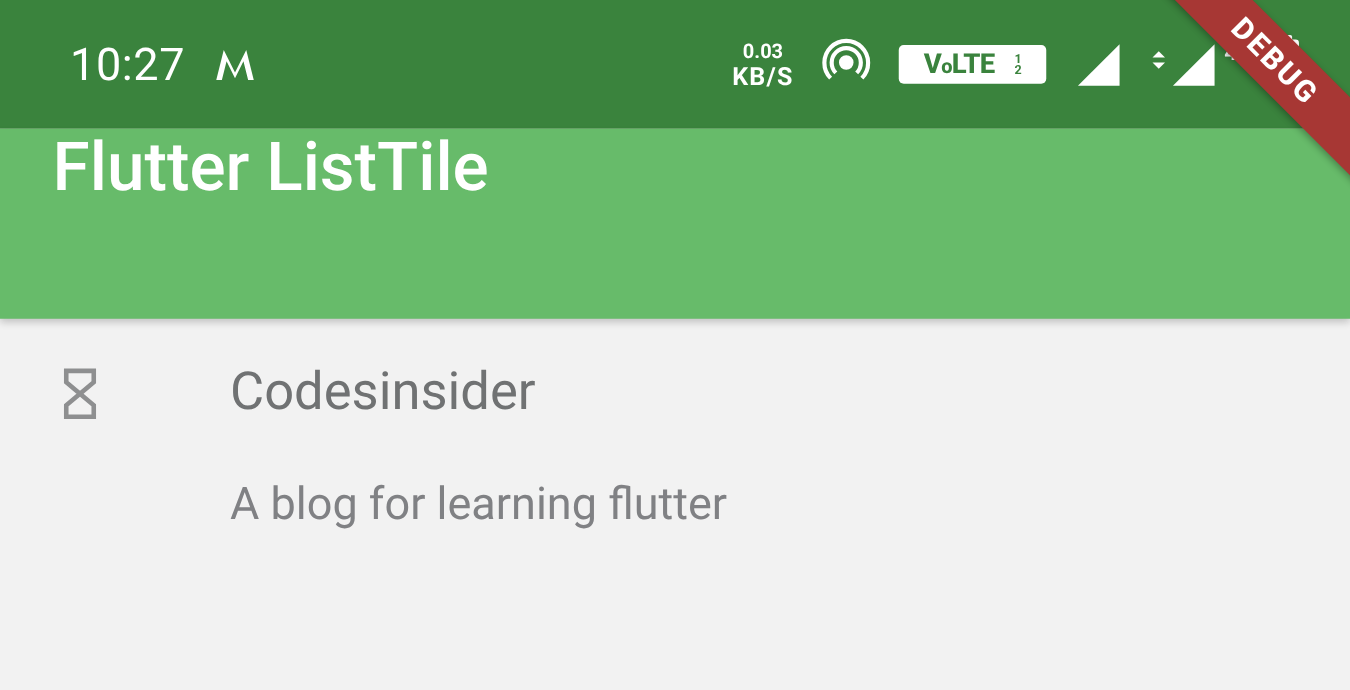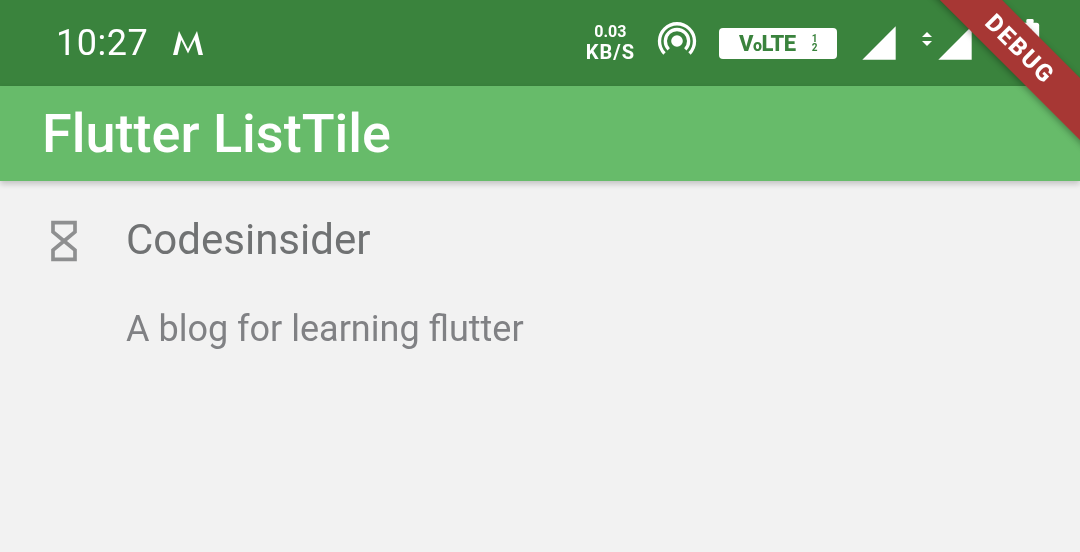--- a/index.html
+++ b/index.html
@@ -9,21 +9,21 @@
     }
     body {
       font-family: Roboto, -apple-system, BlinkMacSystemFont, "Segoe UI", Arial, sans-serif;
       width: 1080px;
       height: 552px;
       background: #f2f2f2;
       position: relative;
       overflow: hidden;
     }
     .status-bar {
-      height: 86px;
+      height: 103px;
       background: #3a833d;
       color: #fff;
       display: flex;
       align-items: center;
       justify-content: space-between;
       padding: 0 36px 0 56px;
     }
     .status-left {
       display: flex;
       align-items: center;
@@ -87,40 +87,39 @@
       font-size: 18px;
       font-weight: 600;
       align-self: flex-start;
       margin-bottom: 14px;
       margin-left: 2px;
     }
     .battery-icon {
       margin-left: -8px;
     }
     .app-bar {
-      height: 95px;
+      height: 152px;
       background: #67bb6a;
       display: flex;
-      align-items: center;
       padding-left: 42px;
       box-shadow: 0 3px 6px rgba(0,0,0,0.2);
     }
     .app-bar-title {
       color: #fff;
       font-size: 54px;
       font-weight: 500;
     }
     .content {
       padding-top: 32px;
     }
     .list-tile {
       display: flex;
       align-items: flex-start;
       padding: 0 42px;
-      gap: 40px;
+      gap: 98px;
     }
     .list-tile-leading {
       display: flex;
       align-items: center;
       padding-top: 6px;
     }
     .list-tile-texts {
       display: flex;
       flex-direction: column;
     }

